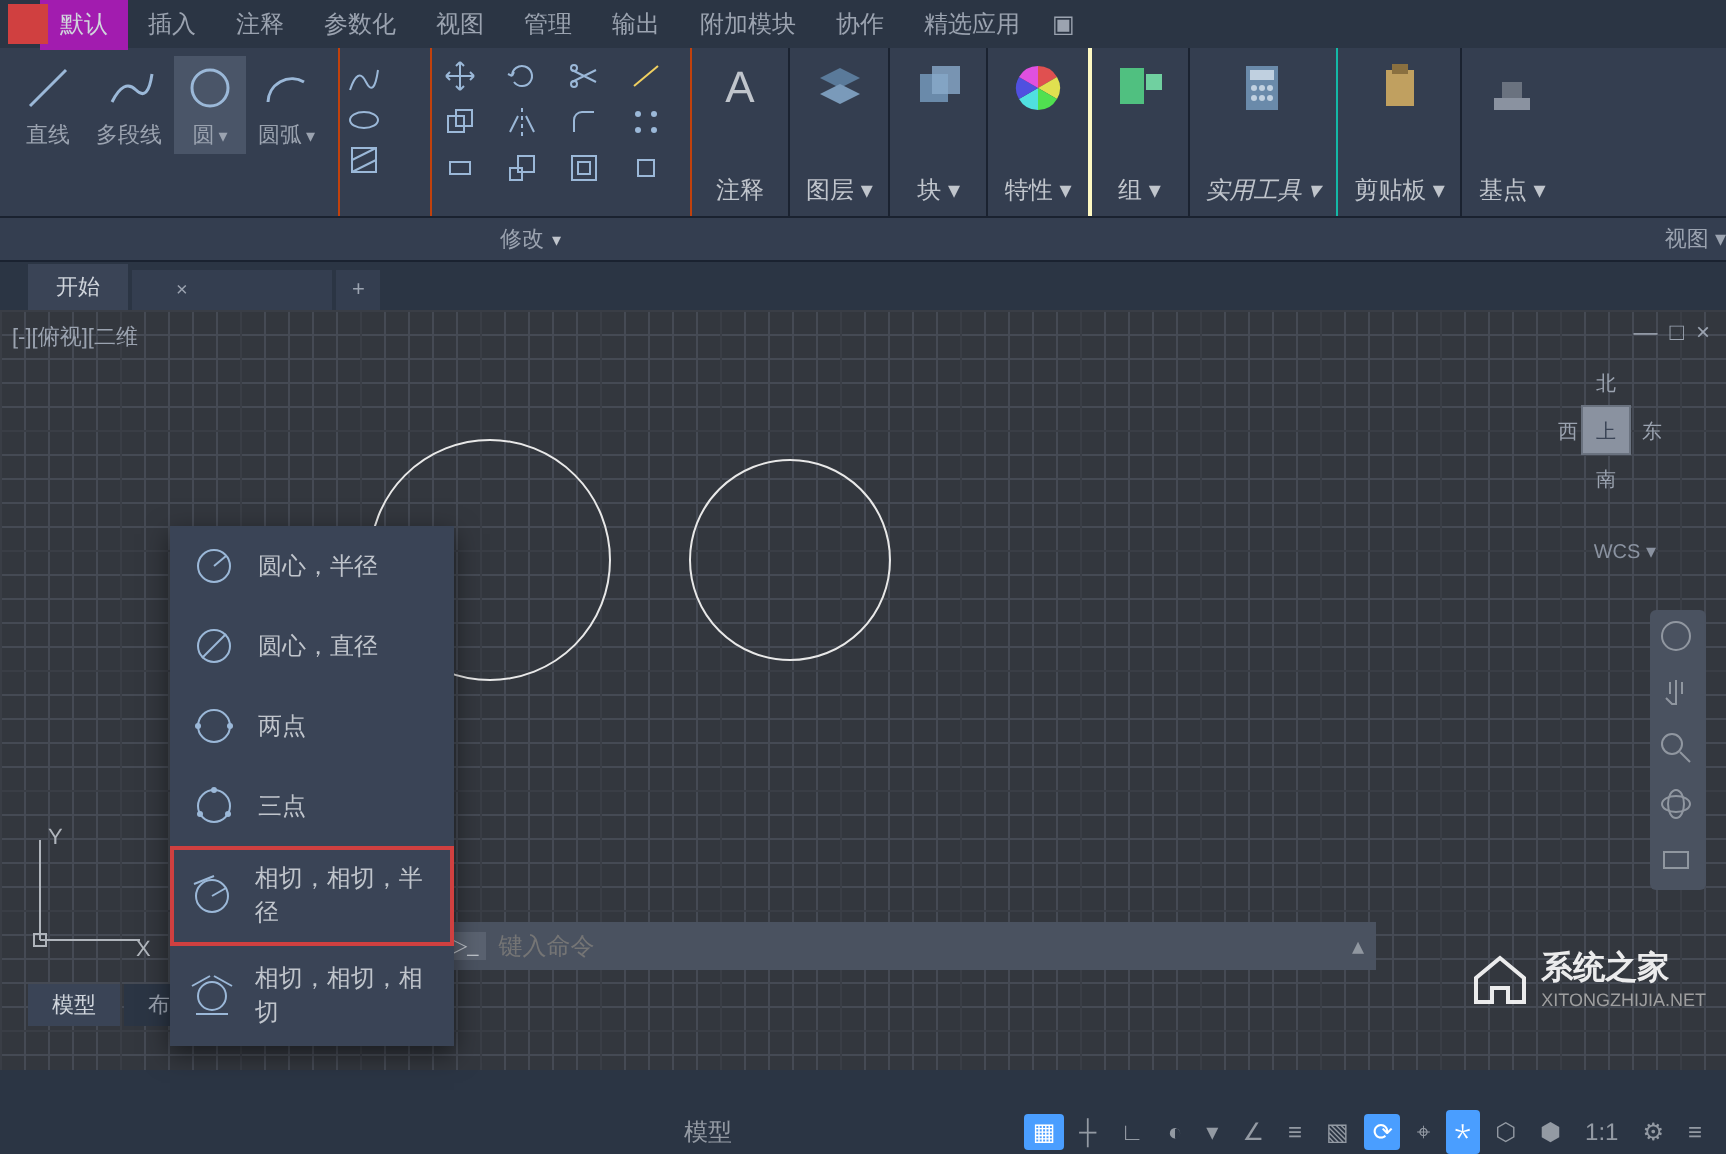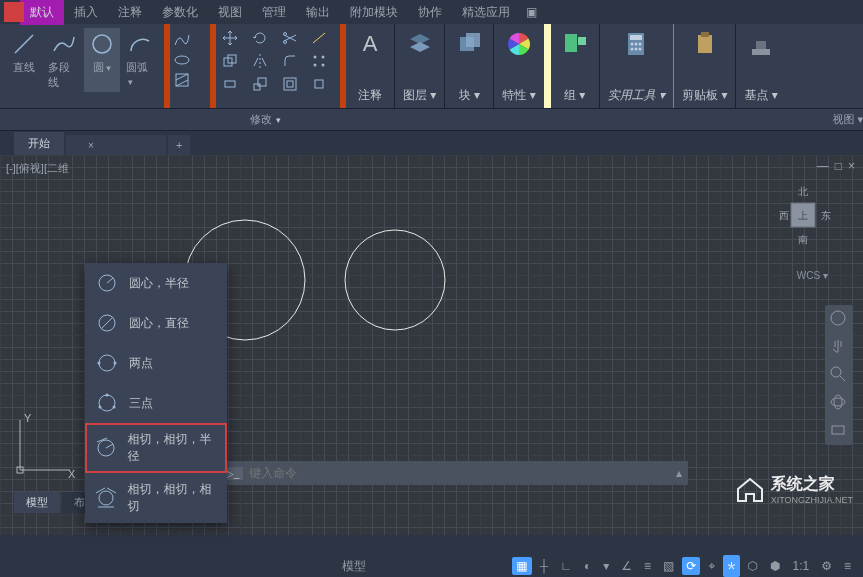--- a/index.html
+++ b/index.html
@@ -4,21 +4,21 @@
 <style>
 * { margin: 0; padding: 0; box-sizing: border-box; font-family: "Microsoft YaHei", sans-serif; }
 body { background: #2b3544; color: #c0c5cc; font-size: 12px; overflow: hidden; width: 863px; height: 577px; }
 
 .menubar { display: flex; background: #2b3544; height: 24px; align-items: center; padding-left: 20px; }
 .menubar .logo { width: 20px; height: 20px; background: #d04040; margin-right: 8px; position: absolute; left: 4px; top: 2px; }
 .menu-item { padding: 4px 10px; cursor: pointer; color: #9ba3b0; }
 .menu-item.active { background: #a21caf; color: #d0d5dc; }
 
 .ribbon { display: flex; background: #343e50; height: 85px; border-bottom: 1px solid #1a2230; }
-.ribbon-panel { display: flex; flex-direction: column; border-right: 6px solid #c2410c; padding: 4px 6px; position: relative; }
+.ribbon-panel { display: flex; flex-direction: column; border-right: 1px solid #c2410c; padding: 4px 6px; position: relative; }
 .ribbon-panel-row { display: flex; gap: 2px; }
 .ribbon-btn { display: flex; flex-direction: column; align-items: center; padding: 2px 4px; cursor: pointer; }
 .ribbon-btn.active { background: #4a5568; }
 .ribbon-btn .ico { width: 28px; height: 28px; display: flex; align-items: center; justify-content: center; }
 .ribbon-btn .lbl { font-size: 11px; color: #9ba3b0; margin-top: 2px; }
 .ribbon-btn .lbl .arrow { font-size: 9px; margin-left: 2px; }
 .small-ico { width: 20px; height: 20px; display: flex; align-items: center; justify-content: center; cursor: pointer; }
 .big-btn { display: flex; flex-direction: column; align-items: center; padding: 4px 8px; cursor: pointer; justify-content: space-between; height: 100%; }
 .big-btn .ico { width: 32px; height: 32px; display: flex; align-items: center; justify-content: center; }
 
@@ -232,21 +232,21 @@
   </div>
   <div class="big-btn" style="border-right:1px solid #1a2230;">
     <span class="ico">
         <svg width="30" height="30">
           <rect x="6" y="8" width="14" height="14" fill="#6a8aaa"></rect>
           <rect x="12" y="4" width="14" height="14" fill="#8aaaca" opacity="0.8"></rect>
         </svg>
       </span>
     <span class="lbl"><span>块</span> ▾</span>
   </div>
-  <div class="big-btn" style="border-right:7px solid #fef9c3;">
+  <div class="big-btn" style="border-right:2px solid #fef9c3;">
     <span class="ico">
         <svg width="30" height="30">
           <circle cx="15" cy="15" r="11" fill="none"></circle>
           <path d="M15 15L15 4A11 11 0 0 1 24.5 9.5z" fill="#e05050"></path>
           <path d="M15 15L24.5 9.5A11 11 0 0 1 24.5 20.5z" fill="#e0e050"></path>
           <path d="M15 15L24.5 20.5A11 11 0 0 1 15 26z" fill="#50e050"></path>
           <path d="M15 15L15 26A11 11 0 0 1 5.5 20.5z" fill="#50e0e0"></path>
           <path d="M15 15L5.5 20.5A11 11 0 0 1 5.5 9.5z" fill="#5050e0"></path>
           <path d="M15 15L5.5 9.5A11 11 0 0 1 15 4z" fill="#e050e0"></path>
         </svg>

